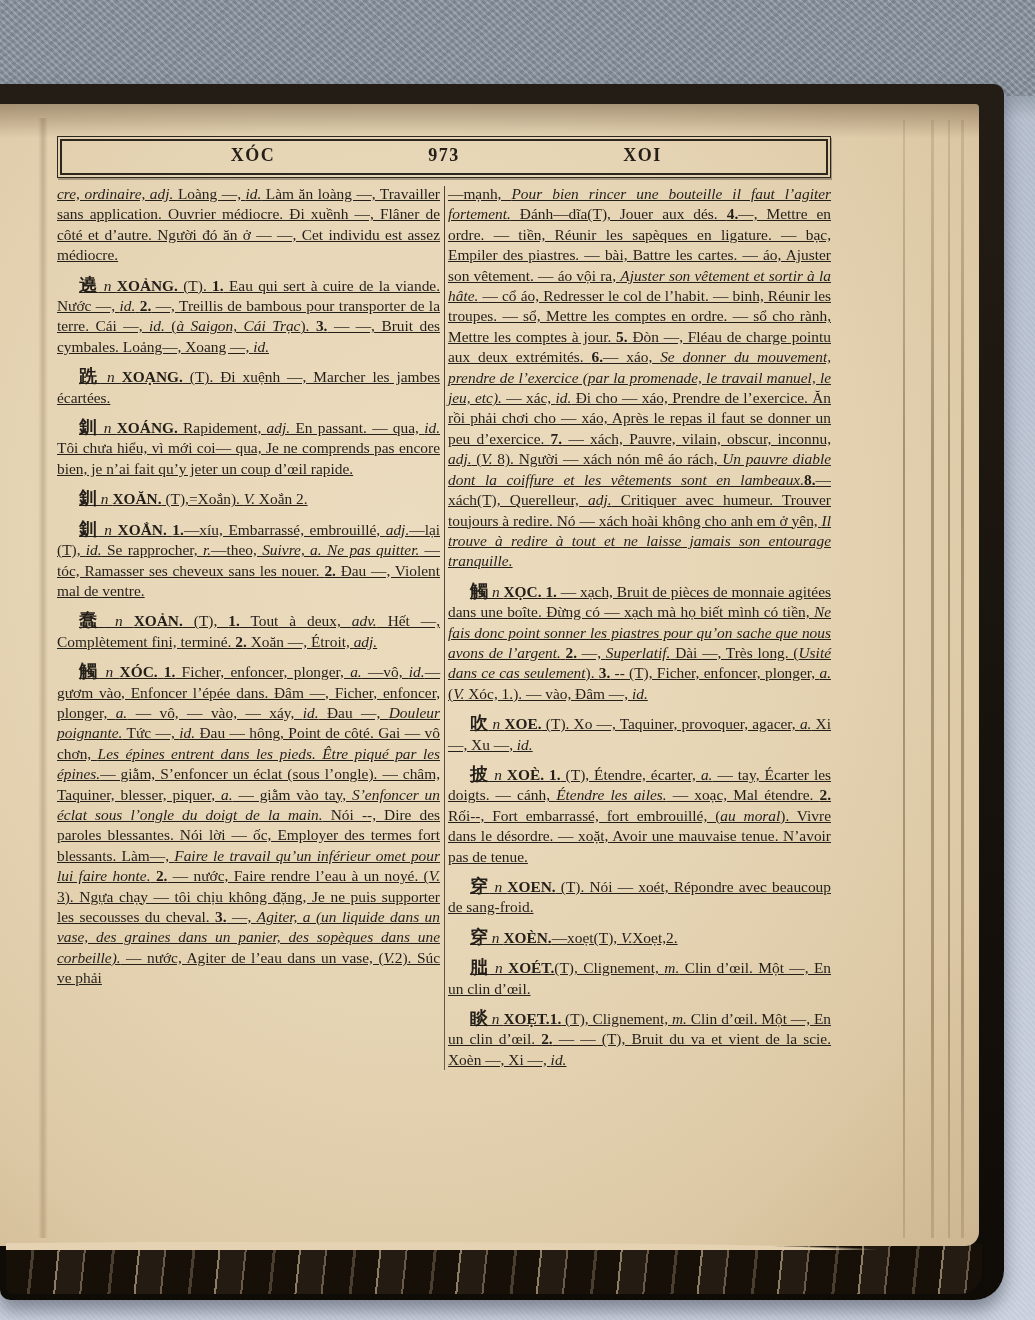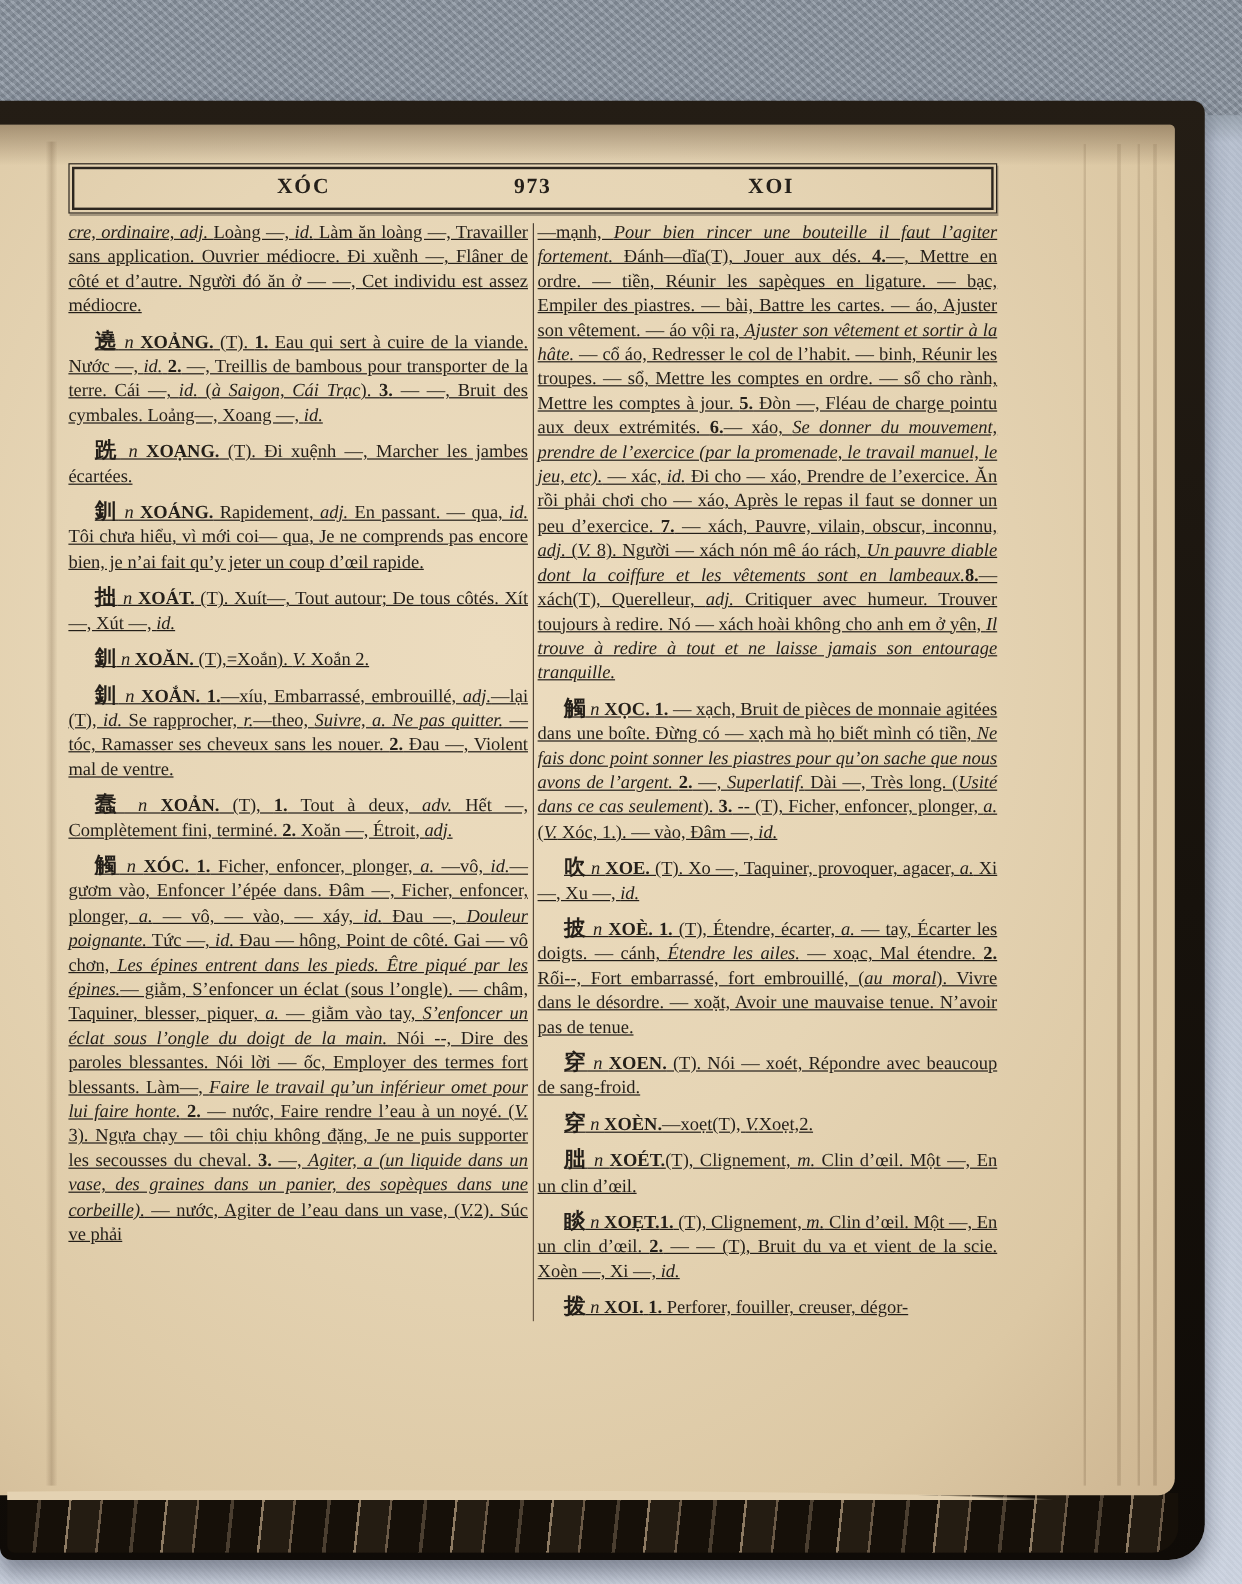--- a/index.html
+++ b/index.html
@@ -82,33 +82,31 @@
         <span class="header-label hl-center">973</span>
         <span class="header-label hl-right">XOI</span>
       </div>
     </div>
     <div class="columns">
       <div class="col" id="col-left">
           <p class="para cont"><span class="i">cre, ordinaire, adj. </span><span>Loàng —, </span><span class="i">id.</span><span> Làm ăn loàng —, Travailler sans application. Ouvrier médiocre. Đi xuềnh —, Flâner de côté et d’autre. Người đó ăn ở — —, Cet individu est assez médiocre.</span></p>
           <p class="para entry"><span class="cjk">遶</span><span class="i"> n </span><span class="b">XOẢNG.</span><span> (T). </span><span class="b">1.</span><span> Eau qui sert à cuire de la viande. Nước —, </span><span class="i">id.</span><span> </span><span class="b">2.</span><span> —, Treillis de bambous pour transporter de la terre. Cái —, </span><span class="i">id.</span><span> (</span><span class="i">à Saigon, Cái Trạc</span><span>). </span><span class="b">3.</span><span> — —, Bruit des cymbales. Loảng—, Xoang —, </span><span class="i">id.</span></p>
           <p class="para entry"><span class="cjk">跣</span><span class="i"> n </span><span class="b">XOẠNG.</span><span> (T). Đi xuệnh —, Marcher les jambes écartées.</span></p>
           <p class="para entry"><span class="cjk">釧</span><span class="i"> n </span><span class="b">XOÁNG.</span><span> Rapidement, </span><span class="i">adj.</span><span> En passant. — qua, </span><span class="i">id.</span><span> Tôi chưa hiểu, vì mới coi— qua, Je ne comprends pas encore bien, je n’ai fait qu’y jeter un coup d’œil rapide.</span></p>
-          <p class="para entry"><span class="cjk">拙</span><span class="i"> n </span><span class="b">XOÁT.</span><span> (T). Xuít—, Tout autour; De tous côtés. Xít—, Xút —, </span><span class="i">id.</span></p>
           <p class="para entry"><span class="cjk">釧</span><span class="i"> n </span><span class="b">XOĂN.</span><span> (T),=Xoắn). </span><span class="i">V.</span><span> Xoắn 2.</span></p>
           <p class="para entry"><span class="cjk">釧</span><span class="i"> n </span><span class="b">XOẮN.</span><span> </span><span class="b">1.</span><span>—xíu, Embarrassé, embrouillé, </span><span class="i">adj.</span><span>—lại (T), </span><span class="i">id.</span><span> Se rapprocher, </span><span class="i">r.</span><span>—theo, </span><span class="i">Suivre, a. Ne pas quitter.</span><span> — tóc, Ramasser ses cheveux sans les nouer. </span><span class="b">2.</span><span> Đau —, Violent mal de ventre.</span></p>
           <p class="para entry"><span class="cjk">蠢</span><span class="i"> n </span><span class="b">XOẢN.</span><span> (T), </span><span class="b">1.</span><span> Tout à deux, </span><span class="i">adv.</span><span> Hết —, Complètement fini, terminé. </span><span class="b">2.</span><span> Xoăn —, Étroit, </span><span class="i">adj.</span></p>
           <p class="para entry"><span class="cjk">觸</span><span class="i"> n </span><span class="b">XÓC.</span><span> </span><span class="b">1.</span><span> Ficher, enfoncer, plonger, </span><span class="i">a.</span><span> —vô, </span><span class="i">id.</span><span>— gươm vào, Enfoncer l’épée dans. Đâm —, Ficher, enfoncer, plonger, </span><span class="i">a.</span><span> — vô, — vào, — xáy, </span><span class="i">id.</span><span> Đau —, </span><span class="i">Douleur poignante.</span><span> Tức —, </span><span class="i">id.</span><span> Đau — hông, Point de côté. Gai — vô chơn, </span><span class="i">Les épines entrent dans les pieds. Être piqué par les épines.</span><span>— giằm, S’enfoncer un éclat (sous l’ongle). — châm, Taquiner, blesser, piquer, </span><span class="i">a.</span><span> — giằm vào tay, </span><span class="i">S’enfoncer un éclat sous l’ongle du doigt de la main.</span><span> Nói --, Dire des paroles blessantes. Nói lời — ốc, Employer des termes fort blessants. Làm—, </span><span class="i">Faire le travail qu’un inférieur omet pour lui faire honte.</span><span> </span><span class="b">2.</span><span> — nước, Faire rendre l’eau à un noyé. (</span><span class="i">V.</span><span> 3). Ngựa chạy — tôi chịu không đặng, Je ne puis supporter les secousses du cheval. </span><span class="b">3.</span><span> —, </span><span class="i">Agiter, a (un liquide dans un vase, des graines dans un panier, des sopèques dans une corbeille).</span><span> — nước, Agiter de l’eau dans un vase, (</span><span class="i">V.</span><span>2). Súc ve phải</span></p>
         </div>
       <div class="col-divider"></div>
       <div class="col" id="col-right">
           <p class="para cont"><span>—mạnh, </span><span class="i">Pour bien rincer une bouteille il faut l’agiter fortement.</span><span> Đánh—dĩa(T), Jouer aux dés. </span><span class="b">4.</span><span>—, Mettre en ordre. — tiền, Réunir les sapèques en ligature. — bạc, Empiler des piastres. — bài, Battre les cartes. — áo, Ajuster son vêtement. — áo vội ra, </span><span class="i">Ajuster son vêtement et sortir à la hâte.</span><span> — cổ áo, Redresser le col de l’habit. — binh, Réunir les troupes. — sổ, Mettre les comptes en ordre. — sổ cho rành, Mettre les comptes à jour. </span><span class="b">5.</span><span> Đòn —, Fléau de charge pointu aux deux extrémités. </span><span class="b">6.</span><span>— xáo, </span><span class="i">Se donner du mouvement, prendre de l’exercice (par la promenade, le travail manuel, le jeu, etc).</span><span> — xác, </span><span class="i">id.</span><span> Đi cho — xáo, Prendre de l’exercice. Ăn rồi phải chơi cho — xáo, Après le repas il faut se donner un peu d’exercice. </span><span class="b">7.</span><span> — xách, Pauvre, vilain, obscur, inconnu, </span><span class="i">adj.</span><span> (</span><span class="i">V.</span><span> 8). Người — xách nón mê áo rách, </span><span class="i">Un pauvre diable dont la coiffure et les vêtements sont en lambeaux.</span><span class="b">8.</span><span>—xách(T), Querelleur, </span><span class="i">adj.</span><span> Critiquer avec humeur. Trouver toujours à redire. Nó — xách hoài không cho anh em ở yên, </span><span class="i">Il trouve à redire à tout et ne laisse jamais son entourage tranquille.</span></p>
           <p class="para entry"><span class="cjk">觸</span><span class="i"> n </span><span class="b">XỌC.</span><span> </span><span class="b">1.</span><span> — xạch, Bruit de pièces de monnaie agitées dans une boîte. Đừng có — xạch mà họ biết mình có tiền, </span><span class="i">Ne fais donc point sonner les piastres pour qu’on sache que nous avons de l’argent.</span><span> </span><span class="b">2.</span><span> —, </span><span class="i">Superlatif.</span><span> Dài —, Très long. (</span><span class="i">Usité dans ce cas seulement</span><span>). </span><span class="b">3.</span><span> -- (T), Ficher, enfoncer, plonger, </span><span class="i">a.</span><span> (</span><span class="i">V.</span><span> Xóc, 1.). — vào, Đâm —, </span><span class="i">id.</span></p>
           <p class="para entry"><span class="cjk">吹</span><span class="i"> n </span><span class="b">XOE.</span><span> (T). Xo —, Taquiner, provoquer, agacer, </span><span class="i">a.</span><span> Xi —, Xu —, </span><span class="i">id.</span></p>
           <p class="para entry"><span class="cjk">披</span><span class="i"> n </span><span class="b">XOÈ.</span><span> </span><span class="b">1.</span><span> (T), Étendre, écarter, </span><span class="i">a.</span><span> — tay, Écarter les doigts. — cánh, </span><span class="i">Étendre les ailes.</span><span> — xoạc, Mal étendre. </span><span class="b">2.</span><span> Rối--, Fort embarrassé, fort embrouillé, (</span><span class="i">au moral</span><span>). Vivre dans le désordre. — xoặt, Avoir une mauvaise tenue. N’avoir pas de tenue.</span></p>
           <p class="para entry"><span class="cjk">穿</span><span class="i"> n </span><span class="b">XOEN.</span><span> (T). Nói — xoét, Répondre avec beaucoup de sang-froid.</span></p>
           <p class="para entry"><span class="cjk">穿</span><span class="i"> n </span><span class="b">XOÈN.</span><span>—xoẹt(T), </span><span class="i">V.</span><span>Xoẹt,2.</span></p>
           <p class="para entry"><span class="cjk">朏</span><span class="i"> n </span><span class="b">XOÉT.</span><span>(T), Clignement, </span><span class="i">m.</span><span> Clin d’œil. Một —, En un clin d’œil.</span></p>
           <p class="para entry"><span class="cjk">睒</span><span class="i"> n </span><span class="b">XOẸT.</span><span class="b">1.</span><span> (T), Clignement, </span><span class="i">m.</span><span> Clin d’œil. Một —, En un clin d’œil. </span><span class="b">2.</span><span> — — (T), Bruit du va et vient de la scie. Xoèn —, Xi —, </span><span class="i">id.</span></p>
-          <p class="para entry"><span class="cjk">拨</span><span class="i"> n </span><span class="b">XOI.</span><span> </span><span class="b">1.</span><span> Perforer, fouiller, creuser, dégor-</span></p>
         </div>
     </div>
   </div>
 </div>
 
 </body></html>

